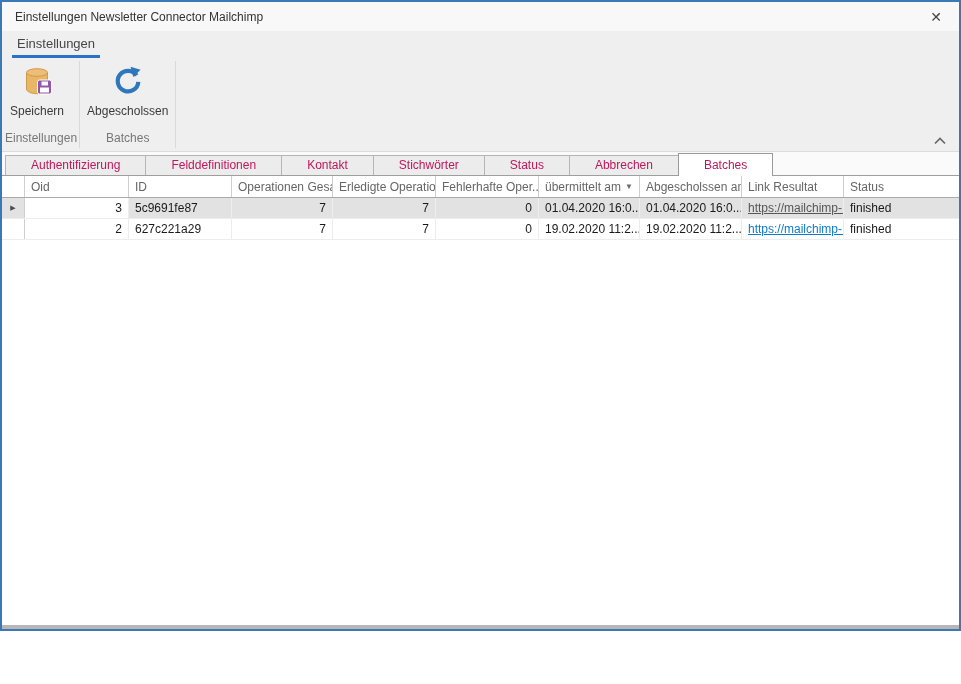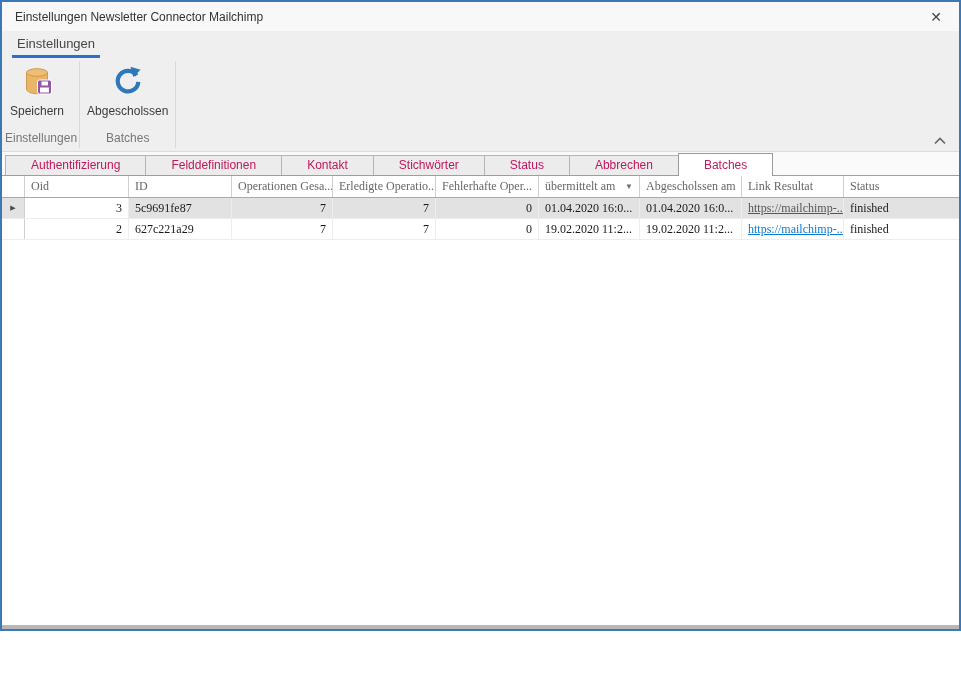--- a/index.html
+++ b/index.html
@@ -95,21 +95,21 @@
     height:20px;line-height:19px;padding:0 25px;
     margin-right:-1px;white-space:nowrap;
   }
   .tab.active{
     background:#fff;border-color:#9a9a9a;
     height:23px;line-height:22px;
     margin-bottom:-1px;position:relative;z-index:2;
   }
 
   
-  .grid{flex:none;background:#7f1d1d;font-family:Liberation Serif, serif;}
+  .grid{flex:none;background:#7f1d1d;}
   .grid-header{
     display:flex;height:22px;background:#fff;
     border-bottom:1px solid #a9a9a9;
   }
   .hcell{
     font-size:12px;color:#666;
     padding:0 6px;border-right:1px solid #cfcfcf;
     display:flex;align-items:center;
     white-space:nowrap;overflow:hidden;
   }

